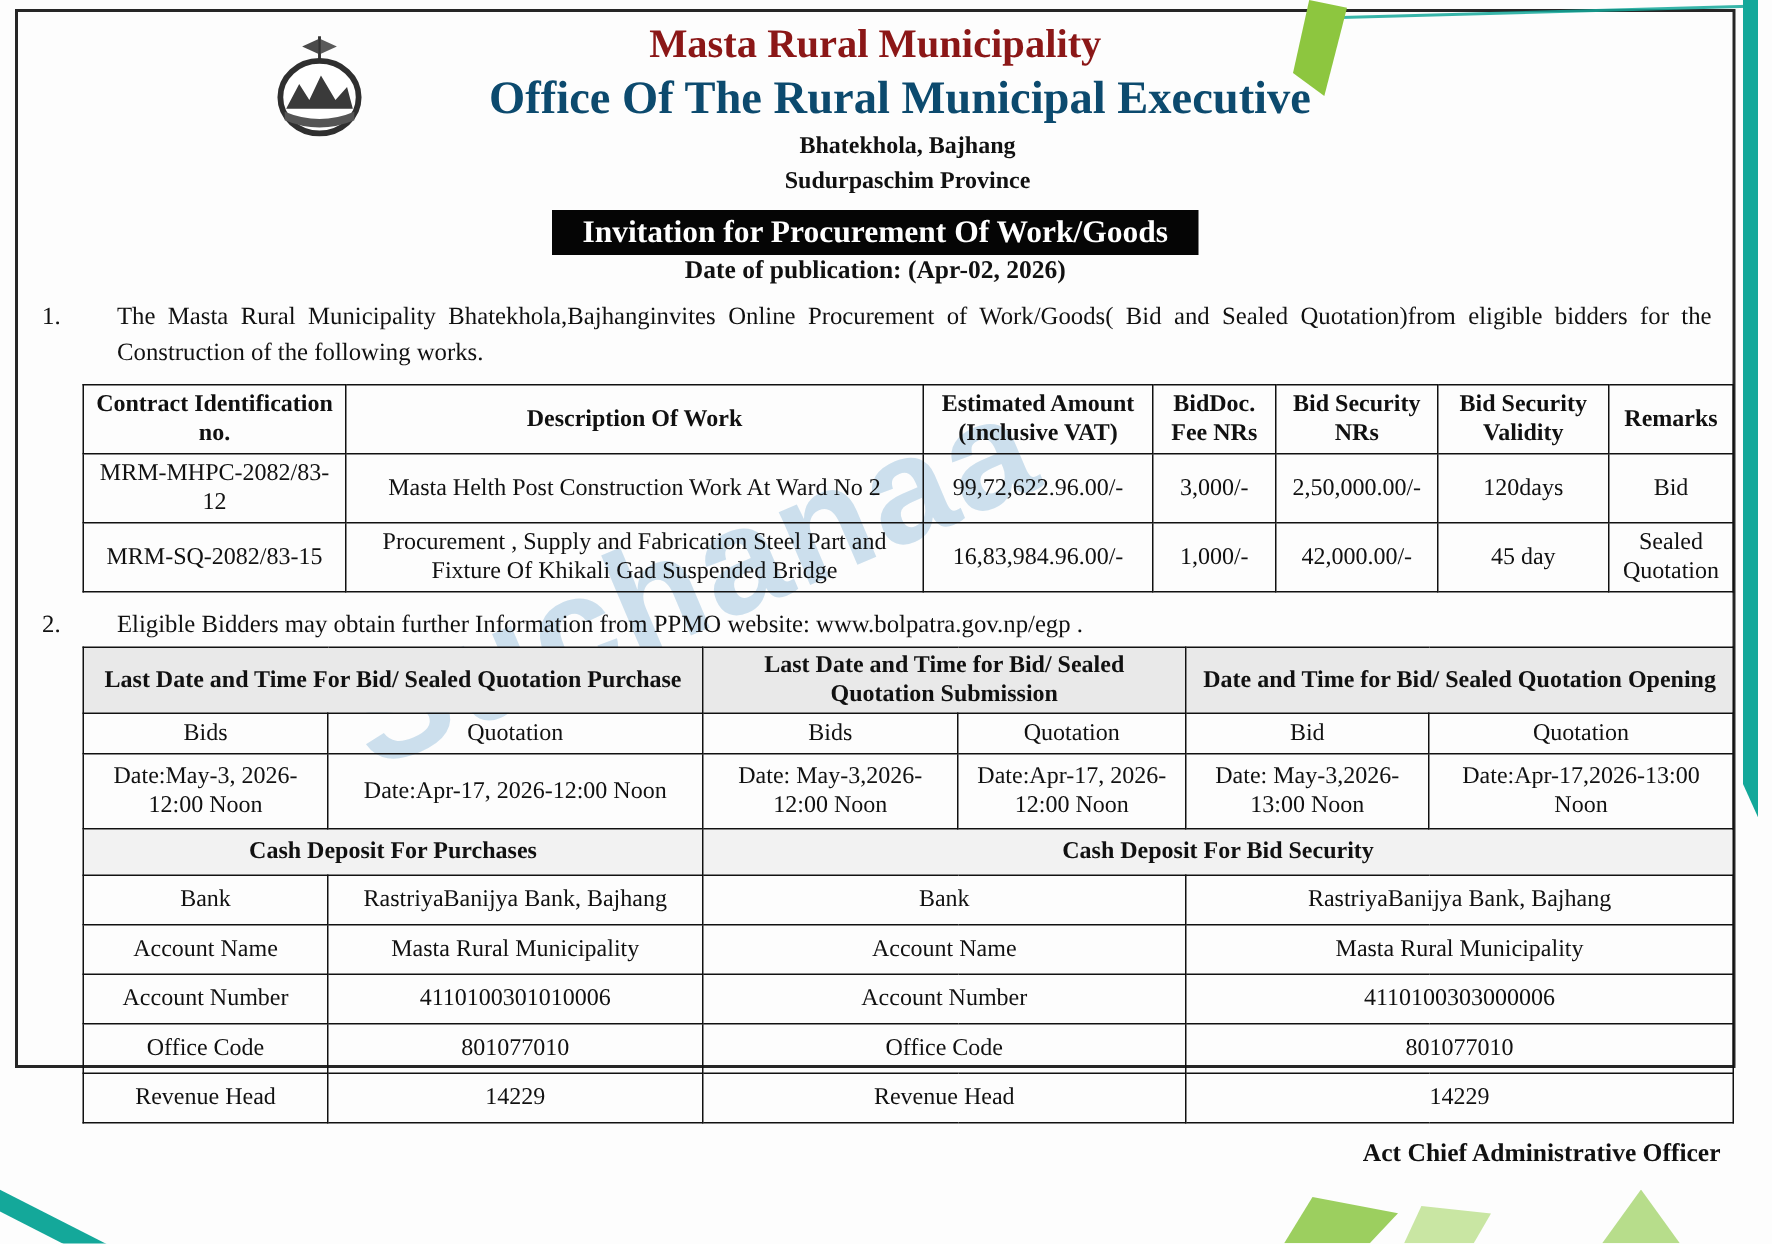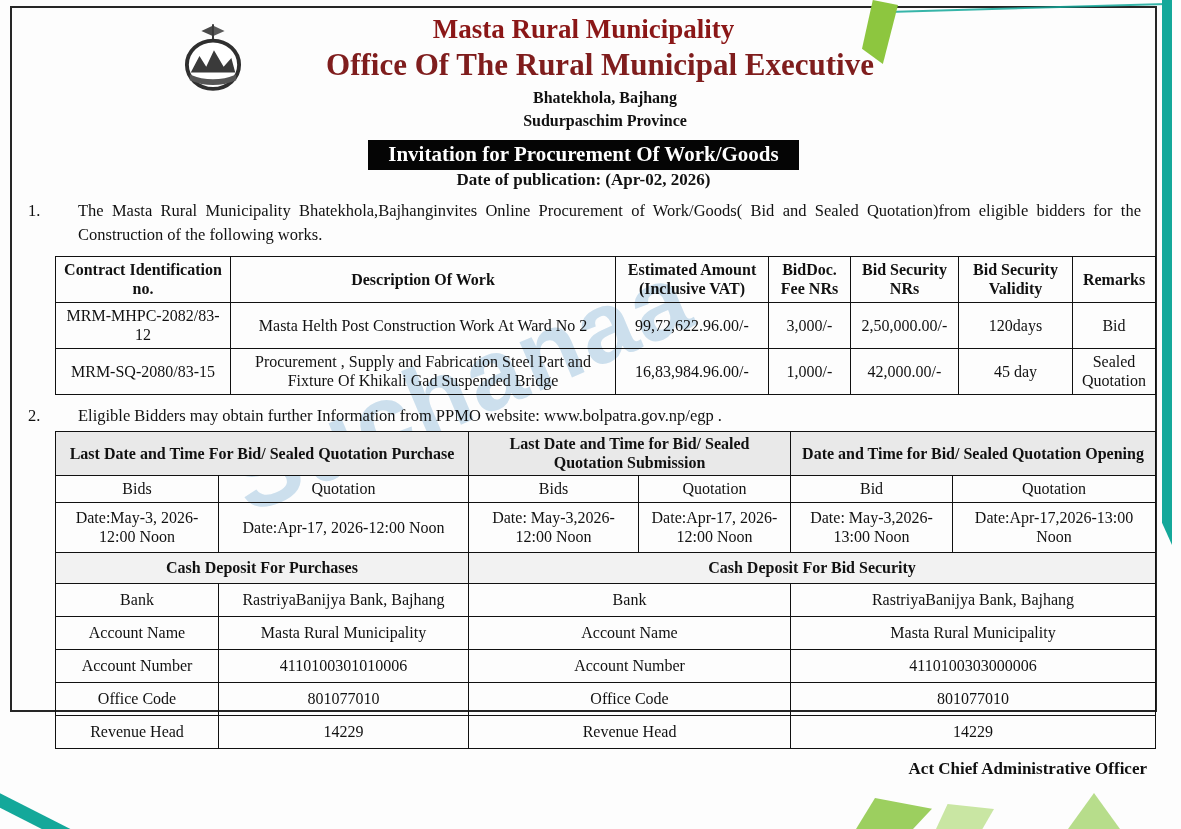--- a/index.html
+++ b/index.html
@@ -33,21 +33,21 @@
   }
 
   .doc{
     position:absolute;left:10px;top:6px;width:1147px;height:706px;
     border:2px solid #262626;z-index:1;box-sizing:border-box;padding-top:4px;
   }
 
   .emblem{position:absolute;left:172px;top:14px;width:58px;height:72px;}
 
   .title1{text-align:center;font-size:27px;font-weight:bold;color:#8b1717;margin-top:2px;line-height:1.15;}
-  .title2{text-align:center;font-size:31px;font-weight:bold;color:#7f1d1d;margin-top:2px;line-height:1.15;margin-left:33px;}
+  .title2{text-align:center;font-size:31px;font-weight:bold;color:#0c4a6e;margin-top:2px;line-height:1.15;margin-left:33px;}
   .addr{text-align:center;font-size:16px;font-weight:bold;margin-top:6px;line-height:1.1;padding-left:43px;}
   .banner-line{text-align:center;margin-top:10px;}
   .banner{display:inline-block;background:#050505;color:#fff;font-weight:bold;
     font-size:21px;padding:2px 20px 4px;line-height:1.15;}
   .pubdate{text-align:center;font-size:17px;font-weight:bold;margin-top:0;}
 
   .item{display:flex;margin:9px 14px 0 16px;font-size:16.5px;line-height:1.45;}
   .item .num{flex:0 0 26px;}
   .item .txt{flex:1;text-align:justify;margin-left:24px;}
 
@@ -132,21 +132,21 @@
       <tr>
         <td>MRM-MHPC-2082/83-12</td>
         <td>Masta Helth Post Construction Work At Ward No 2</td>
         <td>99,72,622.96.00/-</td>
         <td>3,000/-</td>
         <td>2,50,000.00/-</td>
         <td>120days</td>
         <td>Bid</td>
       </tr>
       <tr>
-        <td>MRM-SQ-2080/83-15</td>
+        <td>MRM-SQ-2082/83-15</td>
         <td>Procurement , Supply and Fabrication Steel Part and Fixture Of Khikali Gad Suspended Bridge</td>
         <td>16,83,984.96.00/-</td>
         <td>1,000/-</td>
         <td>42,000.00/-</td>
         <td>45 day</td>
         <td>Sealed Quotation</td>
       </tr>
     </tbody>
   </table>
 

